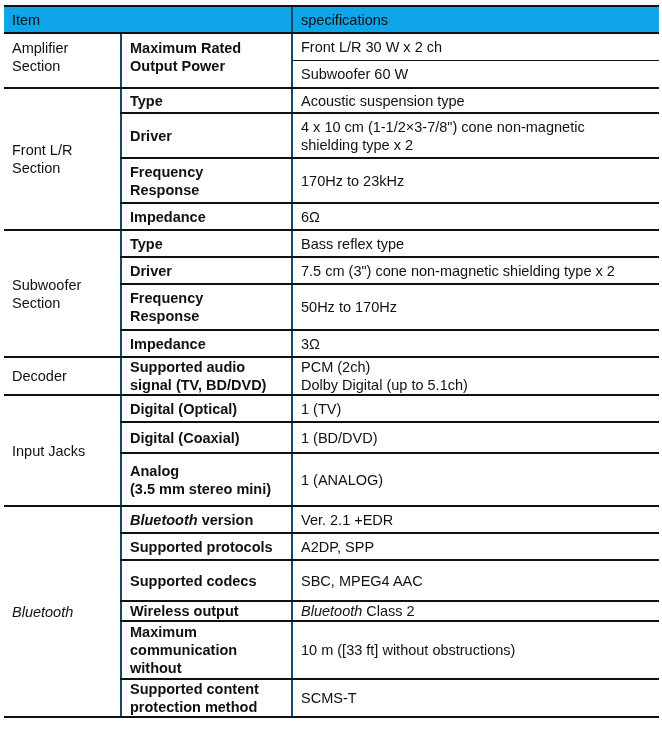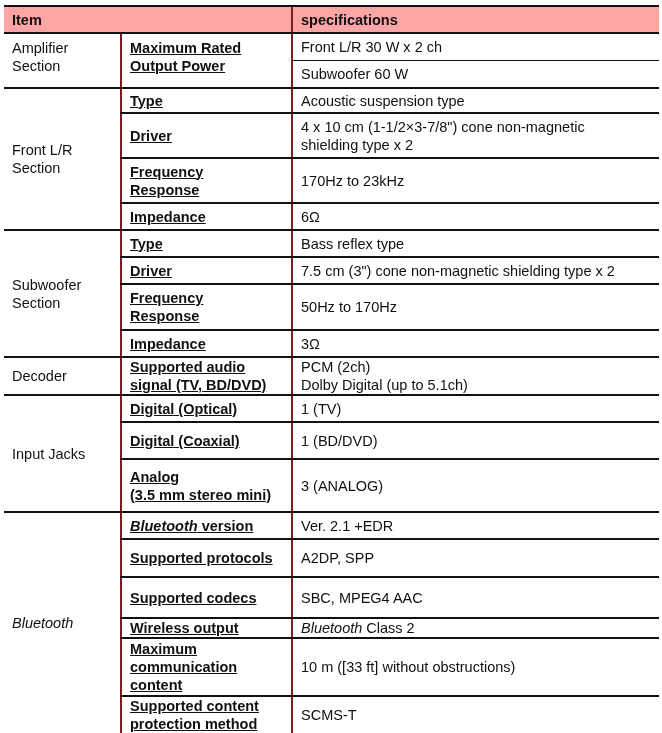--- a/index.html
+++ b/index.html
@@ -8,23 +8,23 @@
   table.spec { position:absolute; left:4px; top:5px; width:655px;
                border-collapse:collapse; table-layout:fixed; font-size:14.5px; }
   table.spec col.c1 { width:117px; }
   table.spec col.c2 { width:171px; }
   table.spec col.c3 { width:367px; }
   table.spec td, table.spec th {
     border-top:2px solid #111; border-bottom:2px solid #111;
     padding:0 8px; vertical-align:middle; line-height:18px; text-align:left;
   }
   table.spec td.c1, table.spec th.c1 { padding-left:8px; }
-  table.spec .vl { border-left:2px solid #7f1d1d; }
-  table.spec th { background:#fca5a5; font-weight:bold; height:25px; }
-  table.spec td.lbl { font-weight:bold;text-decoration:underline; }
+  table.spec .vl { border-left:2px solid #0c4a6e; }
+  table.spec th { background:#0ea5e9; font-weight:normal; height:25px; }
+  table.spec td.lbl { font-weight:bold; }
   table.spec td.sec { font-weight:normal; }
   .it { font-style:italic;margin-top:32px; }
 </style>
 </head>
 <body>
 
 <table class="spec">
   <colgroup>
       <col class="c1">
       <col class="c2">
@@ -114,54 +114,54 @@
         <span>PCM (2ch)</span><br>
         <span>Dolby Digital (up to 5.1ch)</span>
       </td>
     </tr>
 
     <tr style="height:27px">
       <td rowspan="3" class="sec c1">Input Jacks</td>
       <td class="lbl vl">Digital (Optical)</td>
       <td class="vl">1 (TV)</td>
     </tr>
-    <tr style="height:37px">
+    <tr style="height:31px">
       <td class="lbl vl">Digital (Coaxial)</td>
       <td class="vl">1 (BD/DVD)</td>
     </tr>
     <tr style="height:53px">
       <td class="lbl vl">
         <span>Analog</span><br>
         <span>(3.5 mm stereo mini)</span>
       </td>
-      <td class="vl">3 (ANALOG)</td>
+      <td class="vl">1 (ANALOG)</td>
     </tr>
 
     <tr style="height:27px">
       <td rowspan="6" class="sec c1 it">Bluetooth</td>
       <td class="lbl vl"><span class="it">Bluetooth</span><span> version</span></td>
       <td class="vl">Ver. 2.1 +EDR</td>
     </tr>
-    <tr style="height:38px">
+    <tr style="height:27px">
       <td class="lbl vl">Supported protocols</td>
       <td class="vl">A2DP, SPP</td>
     </tr>
     <tr style="height:41px">
       <td class="lbl vl">Supported codecs</td>
       <td class="vl">SBC, MPEG4 AAC</td>
     </tr>
     <tr style="height:16px">
       <td class="lbl vl">Wireless output</td>
       <td class="vl"><span class="it">Bluetooth</span><span> Class 2</span></td>
     </tr>
     <tr style="height:58px">
       <td class="lbl vl">
         <span>Maximum</span><br>
         <span>communication</span><br>
-        <span>content</span>
+        <span>without</span>
       </td>
       <td class="vl">10 m ([33 ft] without obstructions)</td>
     </tr>
     <tr style="height:34px">
       <td class="lbl vl">
         <span>Supported content</span><br>
         <span>protection method</span>
       </td>
       <td class="vl">SCMS-T</td>
     </tr>

